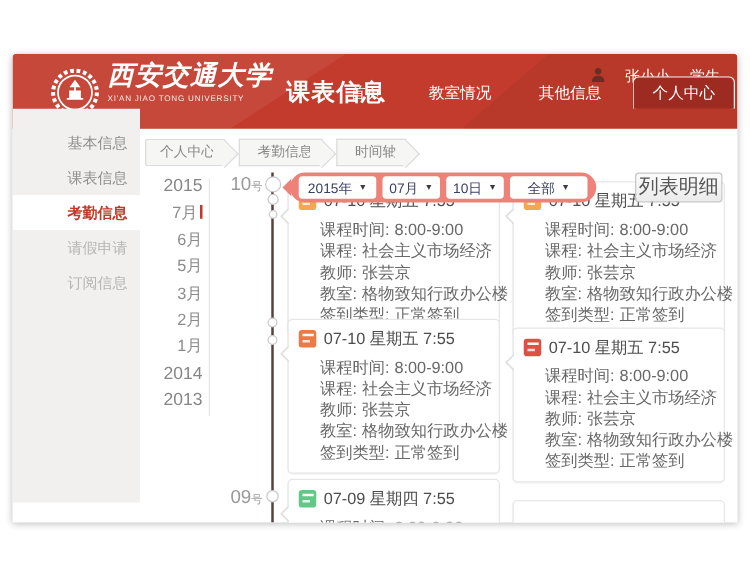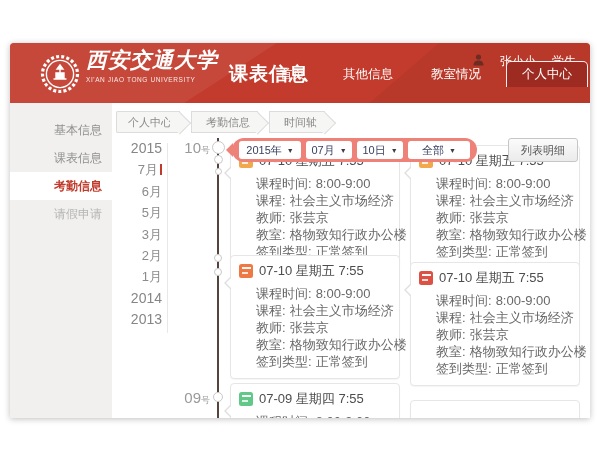--- a/index.html
+++ b/index.html
@@ -17,21 +17,21 @@
   #uni-cn{font-family:"DejaVu Serif","Liberation Serif",serif;font-style:italic;font-weight:bold;
     font-size:21px;letter-spacing:1px;white-space:nowrap;}
   #uni-en{font-size:6.5px;letter-spacing:0.6px;color:rgba(255,255,255,0.88);margin-top:2px;}
   #apptitle{position:absolute;left:219px;top:18px;color:#fff;font-size:19px;font-weight:bold;letter-spacing:1px;}
   #user{position:absolute;right:14px;top:10px;color:#fff;font-size:12px;display:flex;align-items:center;gap:16px;cursor:pointer;}
   #nav{position:absolute;right:2px;bottom:16px;display:flex;align-items:flex-end;gap:12px;}
   .navitem{height:26px;line-height:26px;padding:0 13px;font-size:12.5px;color:#fff;cursor:pointer;white-space:nowrap;}
   .navitem.active{background:#9e2b21;border:1px solid rgba(255,255,255,0.92);border-bottom:none;
     border-radius:5px 5px 0 0;padding:0 15px;height:25px;line-height:25px;}
   
-  #sidebar{position:absolute;left:0;top:60px;width:102px;height:315px;background:#f1f0ee;}
+  #sidebar{position:absolute;left:0;top:44px;width:102px;height:315px;background:#f1f0ee;}
   .sitem{height:28px;line-height:28px;text-align:right;padding-right:10px;font-size:12px;color:#8f8f8f;cursor:pointer;}
   .sitem.muted{color:#b5b5b5;}
   .sitem.active{background:#fff;color:#c0392b;font-weight:bold;}
   #sidebar .pad{height:13px;}
   
   #crumbs{position:absolute;left:106px;top:68px;display:flex;z-index:3;}
   .crumb{position:relative;height:20px;line-height:20px;background:#f6f6f5;border:1px solid #dcdcdc;
     border-right:none;padding:0 8px 0 14px;font-size:11px;color:#888;margin-right:11px;cursor:pointer;}
   .crumb:first-child{border-radius:2px 0 0 2px;padding-left:11px;}
   .crumb::after{content:"";position:absolute;top:2.6px;right:-7.6px;width:14.5px;height:14.5px;
@@ -51,21 +51,21 @@
   
   #filter{position:absolute;left:222px;top:95px;width:245px;height:24px;background:#ee8279;border-radius:12px;
     display:flex;align-items:center;padding:6px 7px;box-sizing:border-box;gap:5px;z-index:6;}
   #filter .tip{position:absolute;left:-6px;top:5px;width:0;height:0;border:7px solid transparent;
     border-left:none;border-right:7px solid #ee8279;}
   .dd{height:18px;background:#fff;border-radius:3px;display:flex;align-items:center;justify-content:center;
     gap:5px;font-size:11px;color:#3a4060;cursor:pointer;}
   .dd .car{font-size:7px;color:#3d3d3d;}
   .dd.w1{width:62px;}.dd.w2{width:46px;}
   #listbtn{position:absolute;left:498px;top:95px;width:68px;height:22px;background:linear-gradient(#fbfbfb,#ebebeb);
-    border:1px solid #c6c6c6;border-radius:3px;font-size:11px;color:#555;text-align:center;line-height:22px;
+    border:1px solid #c6c6c6;border-radius:3px;font-size:16px;color:#555;text-align:center;line-height:22px;
     cursor:pointer;z-index:6;}
   
   .card{position:absolute;width:170px;background:#fff;border:1px solid #e6e6e6;border-radius:4px;
     box-shadow:0 1px 1px rgba(0,0,0,0.04);z-index:2;box-sizing:border-box;}
   .arr{position:absolute;left:-7px;top:20px;width:0;height:0;border:7px solid transparent;
     border-left:none;border-right:7px solid #e0e0e0;}
   .arr::after{content:"";position:absolute;left:1.5px;top:-6px;border:6px solid transparent;
     border-left:none;border-right:6px solid #fff;}
   .chead{display:flex;align-items:center;gap:6px;padding:6px 8px 3px 8px;}
   .cicon{width:14px;height:14px;border-radius:2.5px;position:relative;flex:none;}
@@ -114,32 +114,33 @@
           <circle cx="5.5" cy="3" r="2.6" fill="#3b241f" opacity="0.6"></circle>
           <path d="M0.5 11.5 C0.5 7.8 3 6.6 5.5 6.6 C8 6.6 10.5 7.8 10.5 11.5 Z" fill="#3b241f" opacity="0.6"></path>
         </svg>
       </span>
       <span>张小小</span>
       <span>学生</span>
     </div>
 
     <div id="nav">
       <div class="navitem">首页</div>
+      <div class="navitem">教室情况</div>
       <div class="navitem">其他信息</div>
-      <div class="navitem">教室情况</div>
       <div class="navitem active">个人中心</div>
     </div>
   </div>
 
   <div id="sidebar">
     <div class="pad"></div>
     <div class="sitem">基本信息</div>
     <div class="sitem">课表信息</div>
     <div class="sitem active">考勤信息</div>
     <div class="sitem muted">请假申请</div>
+    <div class="sitem muted">订阅信息</div>
   </div>
 
   <div id="crumbs">
     <div class="crumb">个人中心</div>
     <div class="crumb">考勤信息</div>
     <div class="crumb">时间轴</div>
   </div>
 
   <div id="years">
     <div class="yrow y">2015</div>

